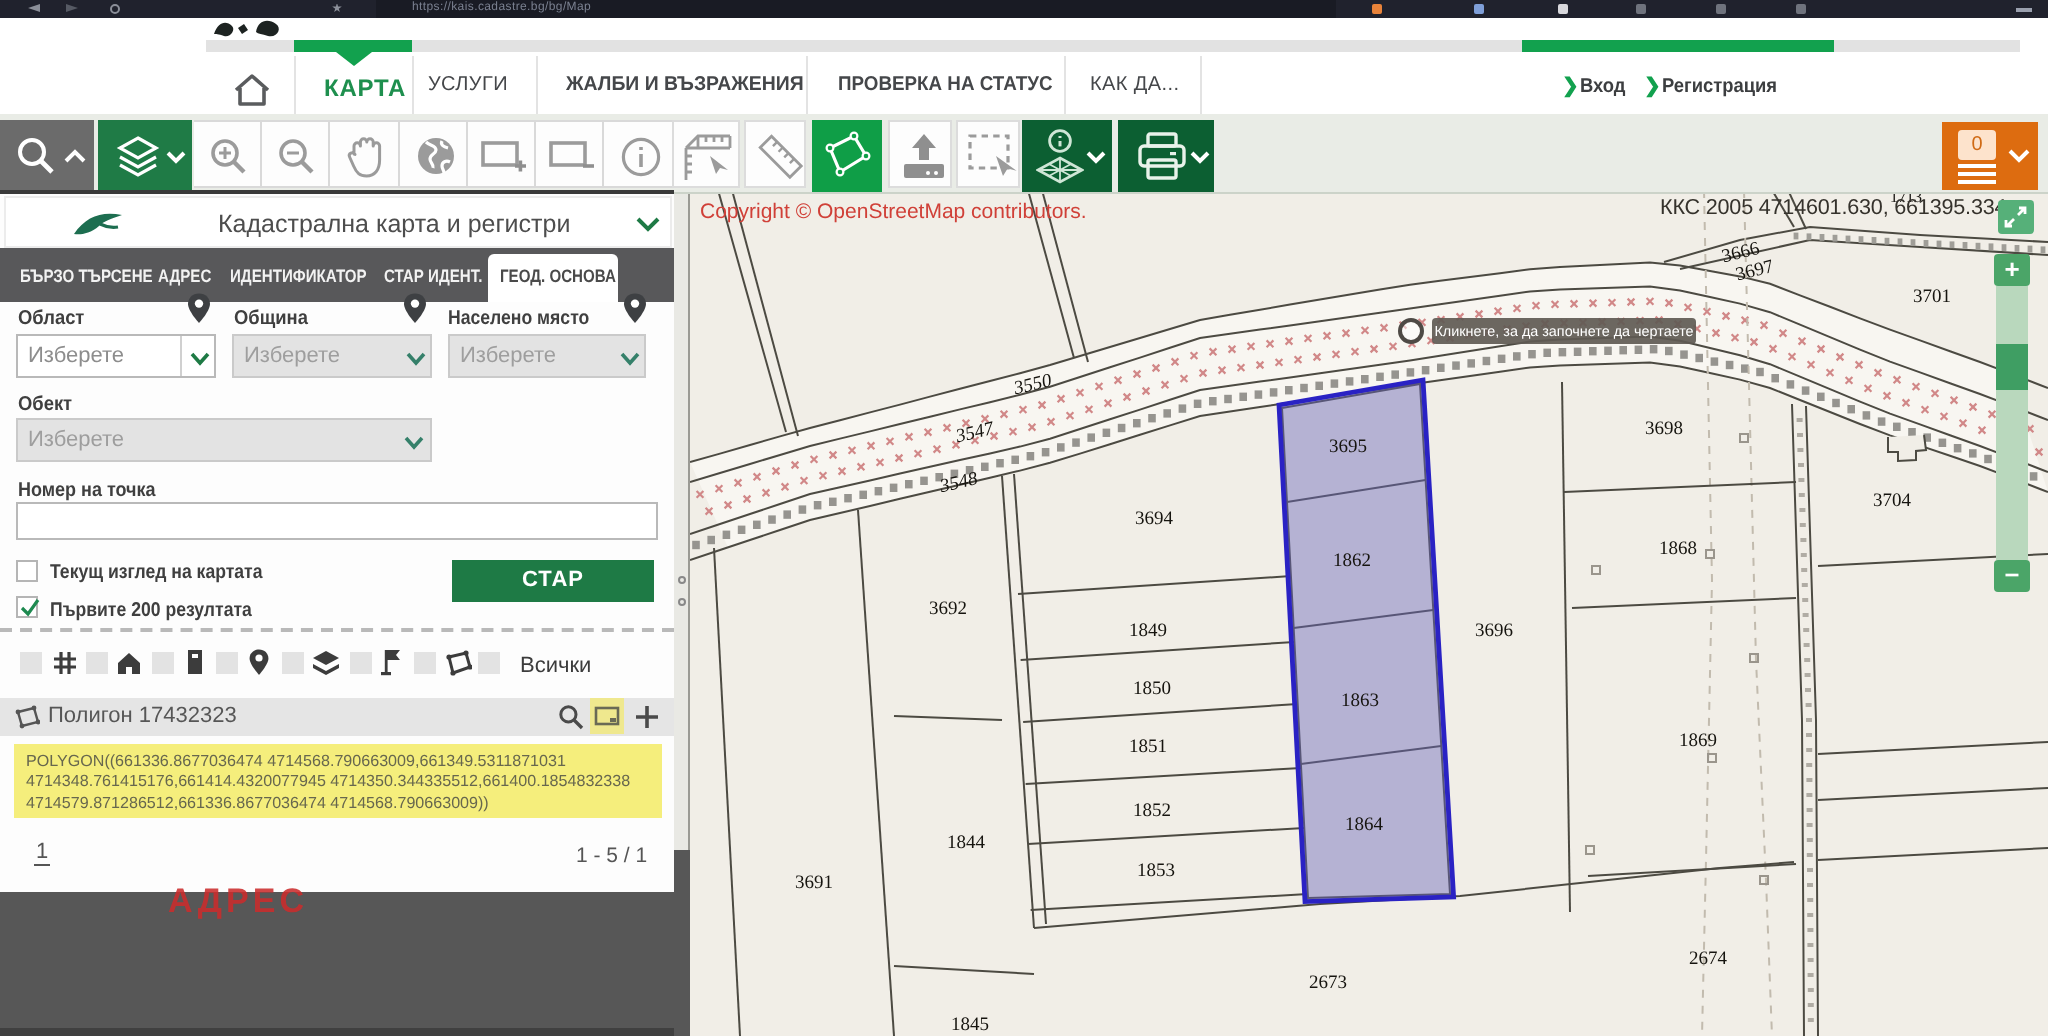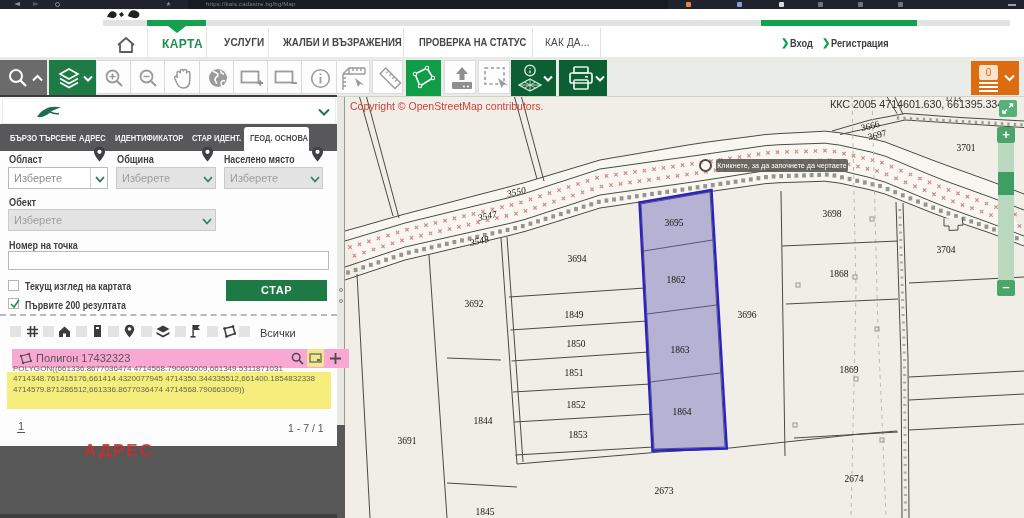--- a/index.html
+++ b/index.html
@@ -35,21 +35,21 @@
 <svg class="ab" style="left:116px;top:36px" width="20" height="18" viewBox="0 0 20 18">
  <path d="M2,9 L10,2 L18,9 M4,8 L4,16 L16,16 L16,8" fill="none" stroke="#5a5c5e" stroke-width="1.8" stroke-linejoin="round"></path>
 </svg>
 <div class="ab" style="left:147px;top:28px;width:1px;height:29px;background:#e3e3e3"></div>
 <div class="ab" style="left:206px;top:28px;width:1px;height:29px;background:#e3e3e3"></div>
 <div class="ab" style="left:268px;top:28px;width:1px;height:29px;background:#e3e3e3"></div>
 <div class="ab" style="left:403px;top:28px;width:1px;height:29px;background:#e3e3e3"></div>
 <div class="ab" style="left:532px;top:28px;width:1px;height:29px;background:#e3e3e3"></div>
 <div class="ab" style="left:600px;top:28px;width:1px;height:29px;background:#e3e3e3"></div>
 <div class="ab" style="left:162px;top:37px;font-size:12px;font-weight:bold;color:#1e8f4e;letter-spacing:.4px">КАРТА</div>
-<div class="ab" style="left:224px;top:37px;font-size:10px;font-weight:bold;color:#45474a;letter-spacing:.2px">УСЛУГИ</div>
+<div class="ab" style="left:214px;top:37px;font-size:10px;font-weight:normal;color:#45474a;letter-spacing:.2px">УСЛУГИ</div>
 <div class="ab" style="left:283px;top:37px;font-size:10px;font-weight:bold;color:#45474a;letter-spacing:0;transform:scaleX(.97);transform-origin:0 0">ЖАЛБИ И ВЪЗРАЖЕНИЯ</div>
 <div class="ab" style="left:419px;top:37px;font-size:10px;font-weight:bold;color:#45474a;letter-spacing:0;transform:scaleX(.94);transform-origin:0 0">ПРОВЕРКА НА СТАТУС</div>
 <div class="ab" style="left:545px;top:37px;font-size:10px;font-weight:normal;color:#45474a;letter-spacing:.2px">КАК ДА...</div>
 <div class="ab" style="left:781px;top:37px;font-size:10px;font-weight:bold;color:#12a14e">❯</div>
 <div class="ab" style="left:790px;top:38px;font-size:10px;font-weight:bold;color:#3c3e40;transform:scaleX(.92);transform-origin:0 0">Вход</div>
 <div class="ab" style="left:822px;top:37px;font-size:10px;font-weight:bold;color:#12a14e">❯</div>
 <div class="ab" style="left:831px;top:38px;font-size:10px;font-weight:bold;color:#3c3e40;transform:scaleX(.92);transform-origin:0 0">Регистрация</div>
 
 <div class="ab" style="left:0;top:57px;width:1024px;height:40px;background:#e9ece6;border-bottom:1px solid #ccd3c9"></div>
 <div class="ab" style="left:0;top:60px;width:47px;height:36px;background:#6b6b6b">
@@ -594,20 +594,21 @@
 <div class="ab" style="left:337px;top:97px;width:8px;height:328px;background:#e9e9e4;border-right:1px solid #9a9a94"></div>
 <div class="ab" style="left:339px;top:288px;width:4px;height:4px;border:1px solid #888;border-radius:50%"></div>
 <div class="ab" style="left:339px;top:299px;width:4px;height:4px;border:1px solid #888;border-radius:50%"></div>
 <div class="ab" style="left:337px;top:425px;width:8px;height:93px;background:#575757"></div>
 
 <div class="ab" style="left:2px;top:98px;width:334px;height:26px;background:#fff;border:1px solid #ececec">
  <svg class="ab" style="left:33px;top:6px" width="26" height="14" viewBox="0 0 26 14">
   <path d="M1,12 C7,3 15,0.5 25,2.5 C19,4.5 16,5.5 13.5,8 C9,12 4,12.5 1,12 Z" fill="#1d6e50"></path>
   <path d="M14,7 C17,8.5 20,9 23,8.5" stroke="#1d6e50" stroke-width="1.6" fill="none"></path>
  </svg>
+ <div class="ab" style="left:106px;top:6px;font-size:12.5px;color:#4d4d4d">Кадастрална карта и регистри</div>
  <svg class="ab" style="left:315px;top:9px" width="12" height="8" viewBox="0 0 12 8">
       <path d="M1,1.5 L6,6.5 L11,1.5" fill="none" stroke="#1e7a45" stroke-width="2"></path>
     </svg>
 </div>
 <div class="ab" style="left:0;top:124px;width:337px;height:27px;background:#58585a"></div>
 <div class="ab" style="left:10px;top:133px;font-size:9px;font-weight:bold;color:#f2f2f2;transform:scaleX(.84);transform-origin:0 0">БЪРЗО ТЪРСЕНЕ</div>
 <div class="ab" style="left:79px;top:133px;font-size:9px;font-weight:bold;color:#f2f2f2;transform:scaleX(.84);transform-origin:0 0">АДРЕС</div>
 <div class="ab" style="left:115px;top:133px;font-size:9px;font-weight:bold;color:#f2f2f2;transform:scaleX(.84);transform-origin:0 0">ИДЕНТИФИКАТОР</div>
 <div class="ab" style="left:192px;top:133px;font-size:9px;font-weight:bold;color:#f2f2f2;transform:scaleX(.84);transform-origin:0 0">СТАР ИДЕНТ.</div>
 <div class="ab" style="left:244px;top:127px;width:65px;height:24px;background:#fff;border-radius:3px 3px 0 0"></div>
@@ -697,21 +698,21 @@
     <rect x="0.5" y="12" width="5" height="1.6" fill="#3c3c3c"></rect>
   </svg>
 <svg class="ab" style="left:222px;top:325px" width="14" height="13" viewBox="0 0 14 13">
     <path d="M2.5,3.5 L11,1.5 L13,8.5 L4.5,11.5 Z" fill="none" stroke="#3c3c3c" stroke-width="1.5"></path>
     <circle cx="2.5" cy="3.5" r="1.3" fill="#3c3c3c"></circle>
     <circle cx="11" cy="1.5" r="1.3" fill="#3c3c3c"></circle>
     <circle cx="13" cy="8.5" r="1.3" fill="#3c3c3c"></circle>
     <circle cx="4.5" cy="11.5" r="1.3" fill="#3c3c3c"></circle>
   </svg>
 <div class="ab" style="left:260px;top:327px;font-size:11px;color:#3c3c3c">Всички</div>
-<div class="ab" style="left:12px;top:349px;width:337px;height:19px;background:#f9a8d4">
+<div class="ab" style="left:0;top:349px;width:337px;height:19px;background:#e5e5e5">
  <svg class="ab" style="left:7px;top:3px" width="13" height="13" viewBox="0 0 13 13">
       <path d="M2,4 L10,2 L12,9 L4,11 Z" fill="none" stroke="#555" stroke-width="1.2"></path>
       <circle cx="2" cy="4" r="1.2" fill="#555"></circle>
       <circle cx="10" cy="2" r="1.2" fill="#555"></circle>
       <circle cx="12" cy="9" r="1.2" fill="#555"></circle>
       <circle cx="4" cy="11" r="1.2" fill="#555"></circle>
     </svg>
  <div class="ab" style="left:24px;top:3px;font-size:11px;color:#565656">Полигон 17432323</div>
  <svg class="ab" style="left:279px;top:3px" width="13" height="13" viewBox="0 0 13 13">
       <circle cx="5.2" cy="5.2" r="3.8" fill="none" stroke="#4a4a4a" stroke-width="1.5"></circle>
@@ -720,18 +721,18 @@
  <div class="ab" style="left:295px;top:0px;width:17px;height:18px;background:#efe88e"></div>
  <svg class="ab" style="left:297px;top:4px" width="13" height="11" viewBox="0 0 13 11">
       <rect x="1" y="1" width="11" height="8" fill="none" stroke="#6a6a55" stroke-width="1.3"></rect>
       <rect x="8" y="6" width="3" height="2" fill="#6a6a55"></rect>
     </svg>
  <svg class="ab" style="left:317px;top:3px" width="13" height="13" viewBox="0 0 13 13">
       <path d="M6.5,1 V12 M1,6.5 H12" stroke="#4a4a4a" stroke-width="1.8"></path>
     </svg>
 </div>
 <div class="ab" style="left:7px;top:372px;width:324px;height:37px;background:#f5ee7c"></div>
-<div class="ab" style="left:13px;top:364px;width:318px;font-size:8.05px;line-height:10.3px;color:#67674e;white-space:nowrap">POLYGON((661336.8677036474 4714568.790663009,661349.5311871031<br>4714348.761415176,661414.4320077945 4714350.344335512,661400.1854832338<br>4714579.871286512,661336.8677036474 4714568.790663009))</div>
+<div class="ab" style="left:13px;top:376px;width:318px;font-size:8.05px;line-height:10.3px;color:#67674e;white-space:nowrap">POLYGON((661336.8677036474 4714568.790663009,661349.5311871031<br>4714348.761415176,661414.4320077945 4714350.344335512,661400.1854832338<br>4714579.871286512,661336.8677036474 4714568.790663009))</div>
 <div class="ab" style="left:17px;top:420px;font-size:11px;color:#555;border-bottom:1px solid #555;padding:0 1px">1</div>
-<div class="ab" style="left:288px;top:422px;font-size:10.5px;color:#555">1 - 7 / 1</div>
+<div class="ab" style="left:288px;top:422px;font-size:10.5px;color:#555">1 - 5 / 1</div>
 
 <div class="ab" style="left:0;top:446px;width:337px;height:72px;background:#575757"></div>
 <div class="ab" style="left:0;top:514px;width:337px;height:4px;background:#404040"></div>
 <div class="ab" style="left:84px;top:441px;font-size:17px;font-weight:bold;color:rgba(203,44,44,0.88);letter-spacing:2px">АДРЕС</div>
 </body></html>

